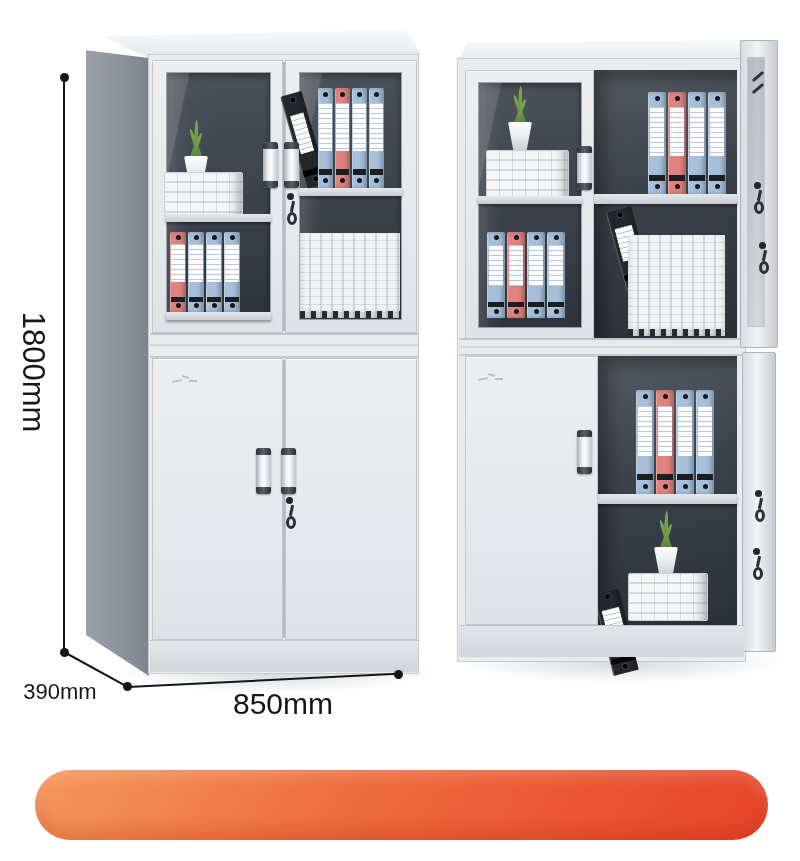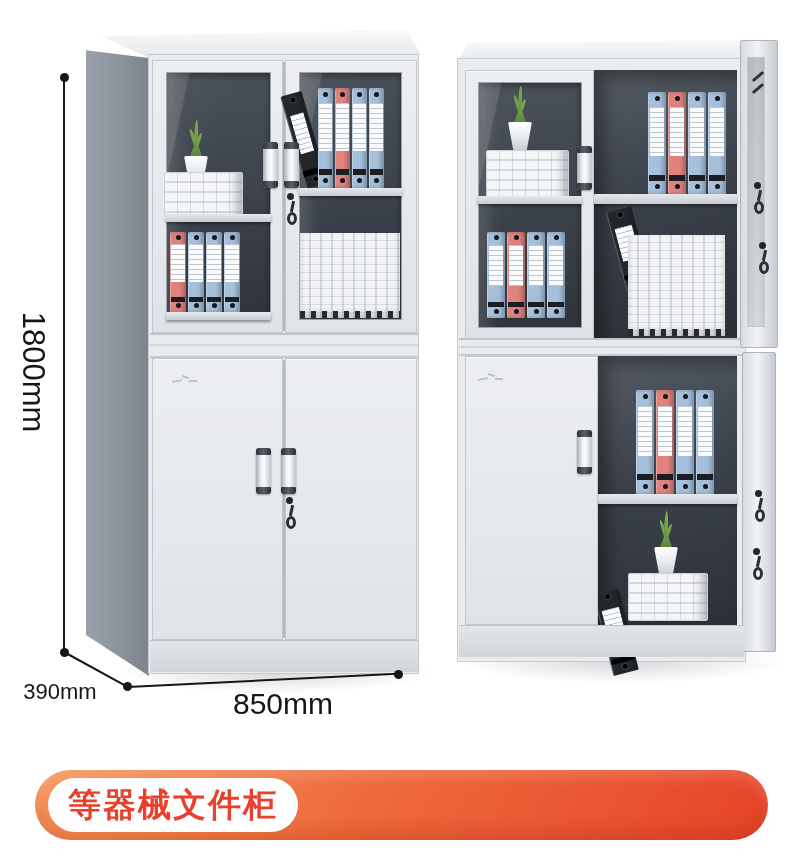--- a/index.html
+++ b/index.html
@@ -403,18 +403,15 @@
     <div class="keyset" style="left:751px;top:548px;">
       <i class="lock"></i>
         <i class="stem"></i>
         <i class="head"></i>
     </div>
 
     <div class="base" style="left:459px;top:625px;width:285px;height:32px;"></div>
   </div>
 
   <div class="banner">
-    <div class="pill">
-      <span>等器械文件柜</span>
-    </div>
   </div>
 
 </div>
 
 </body></html>

